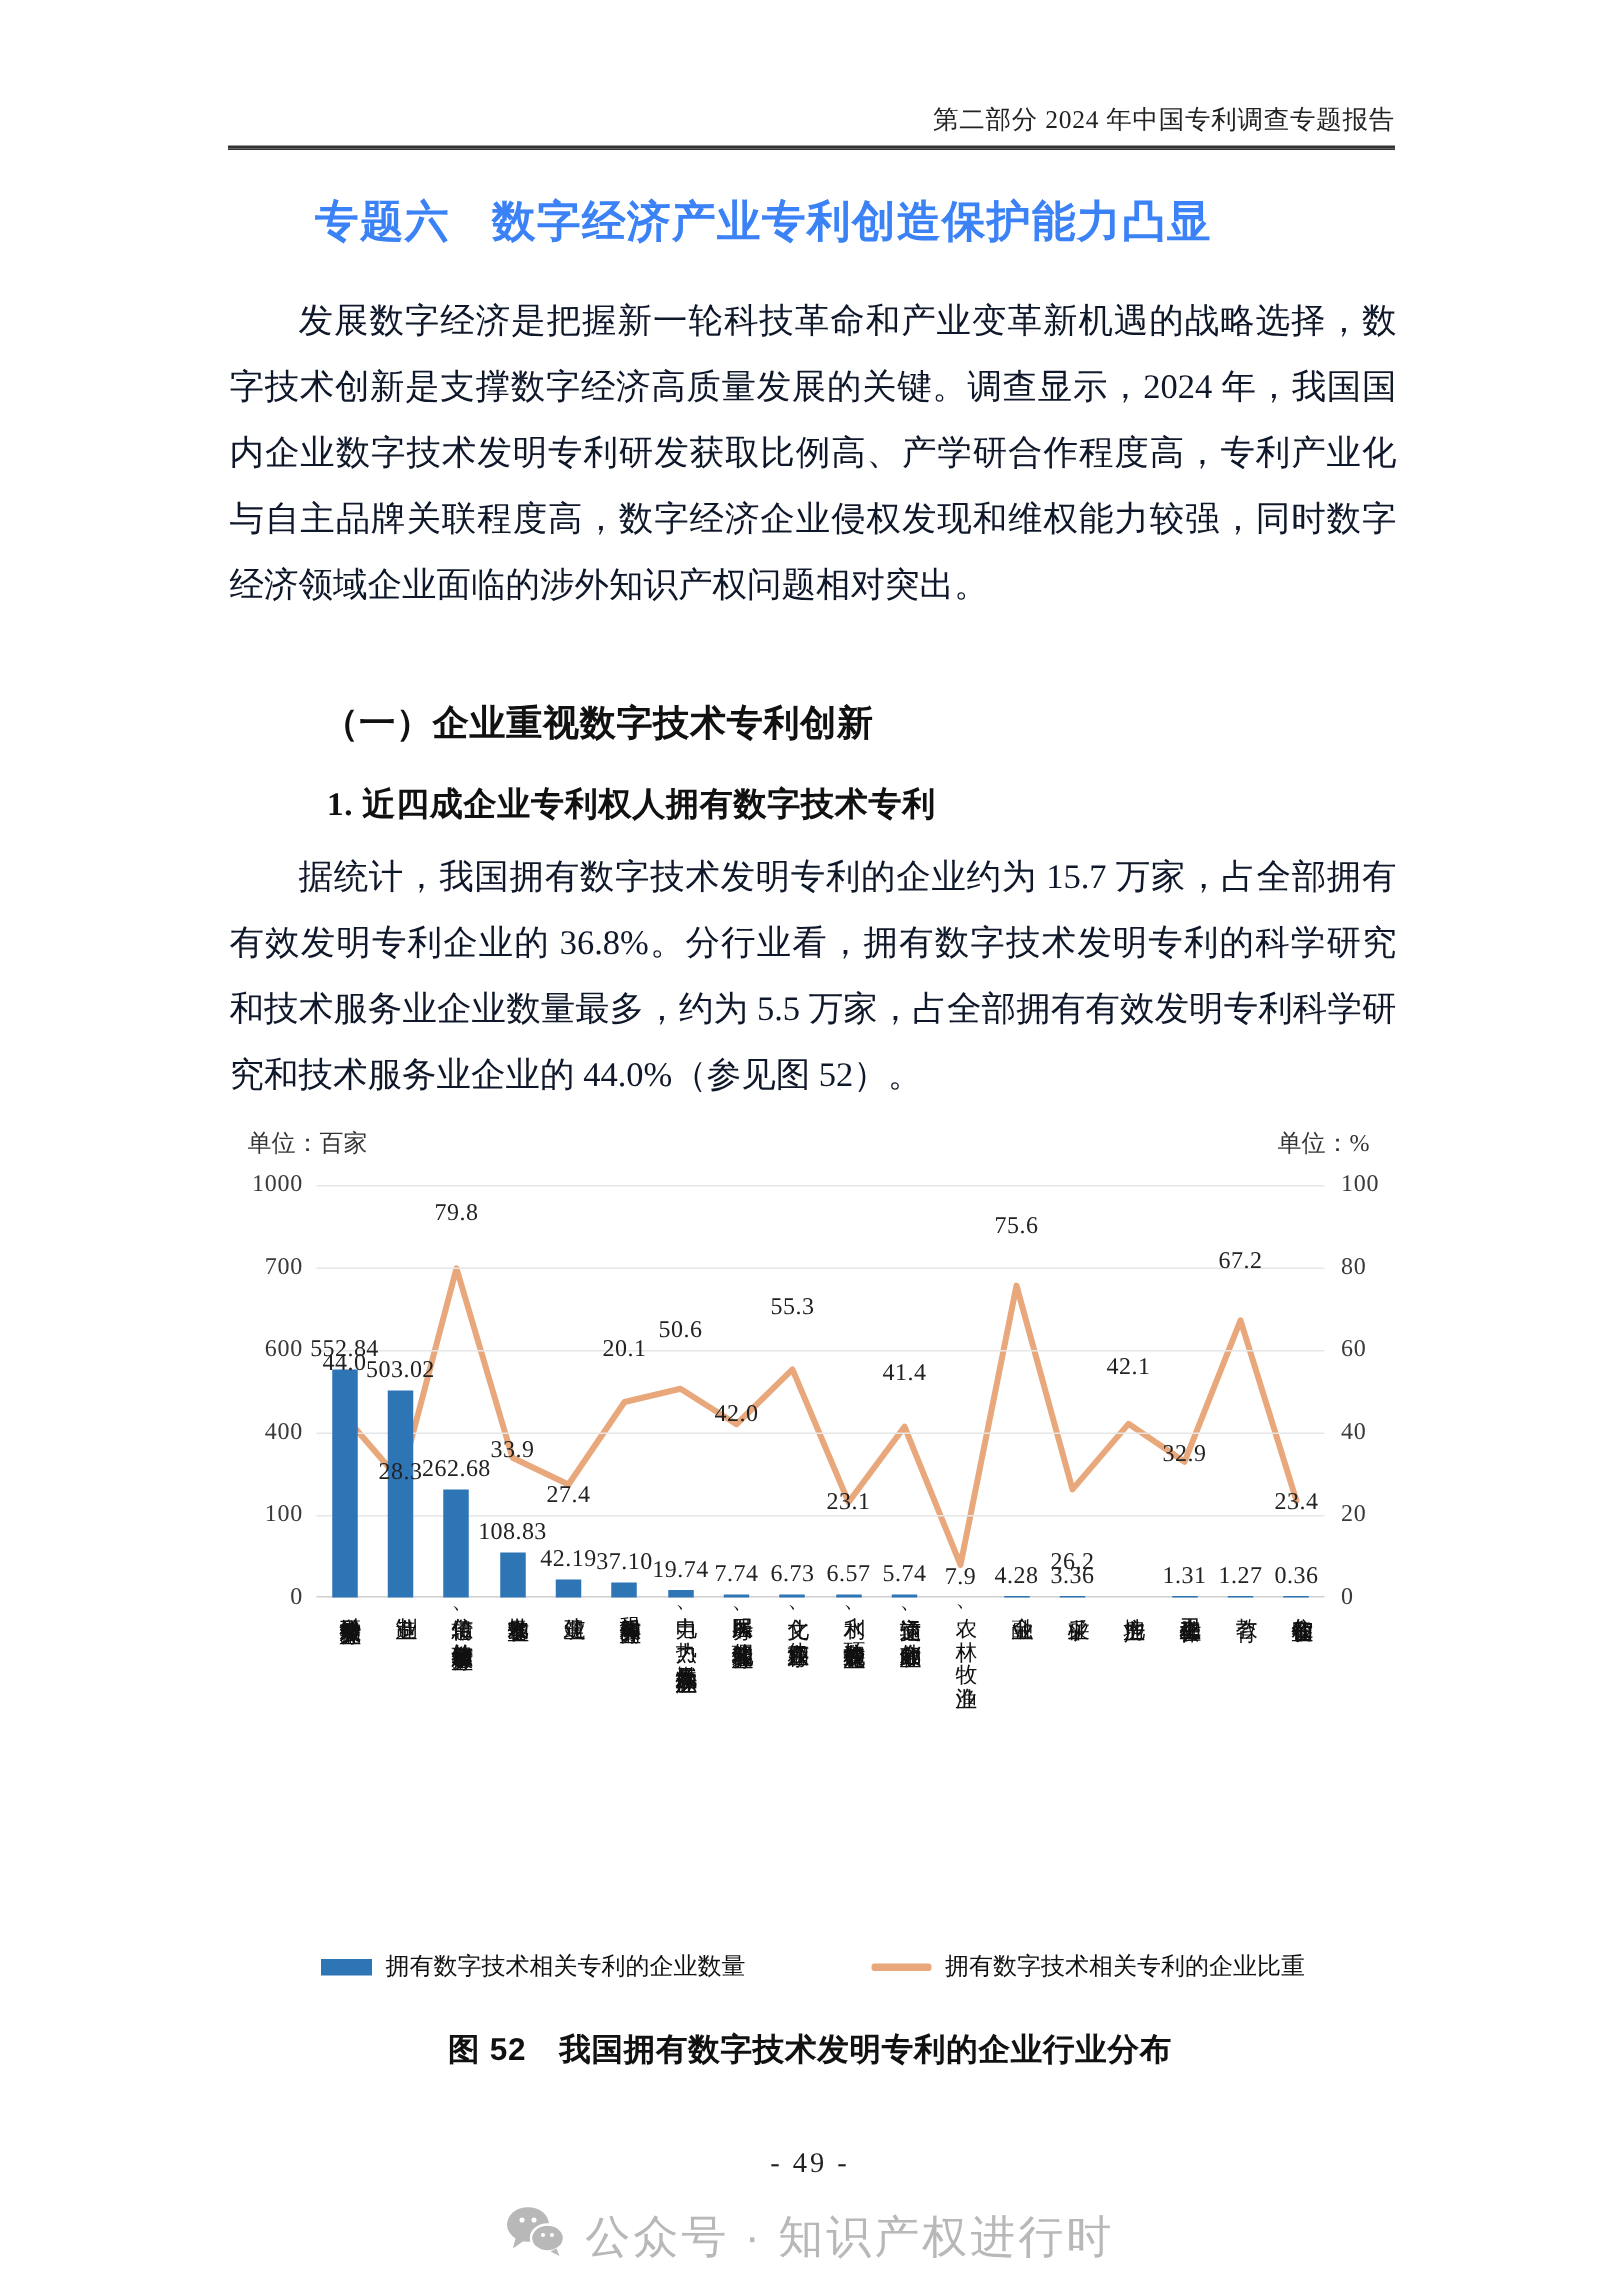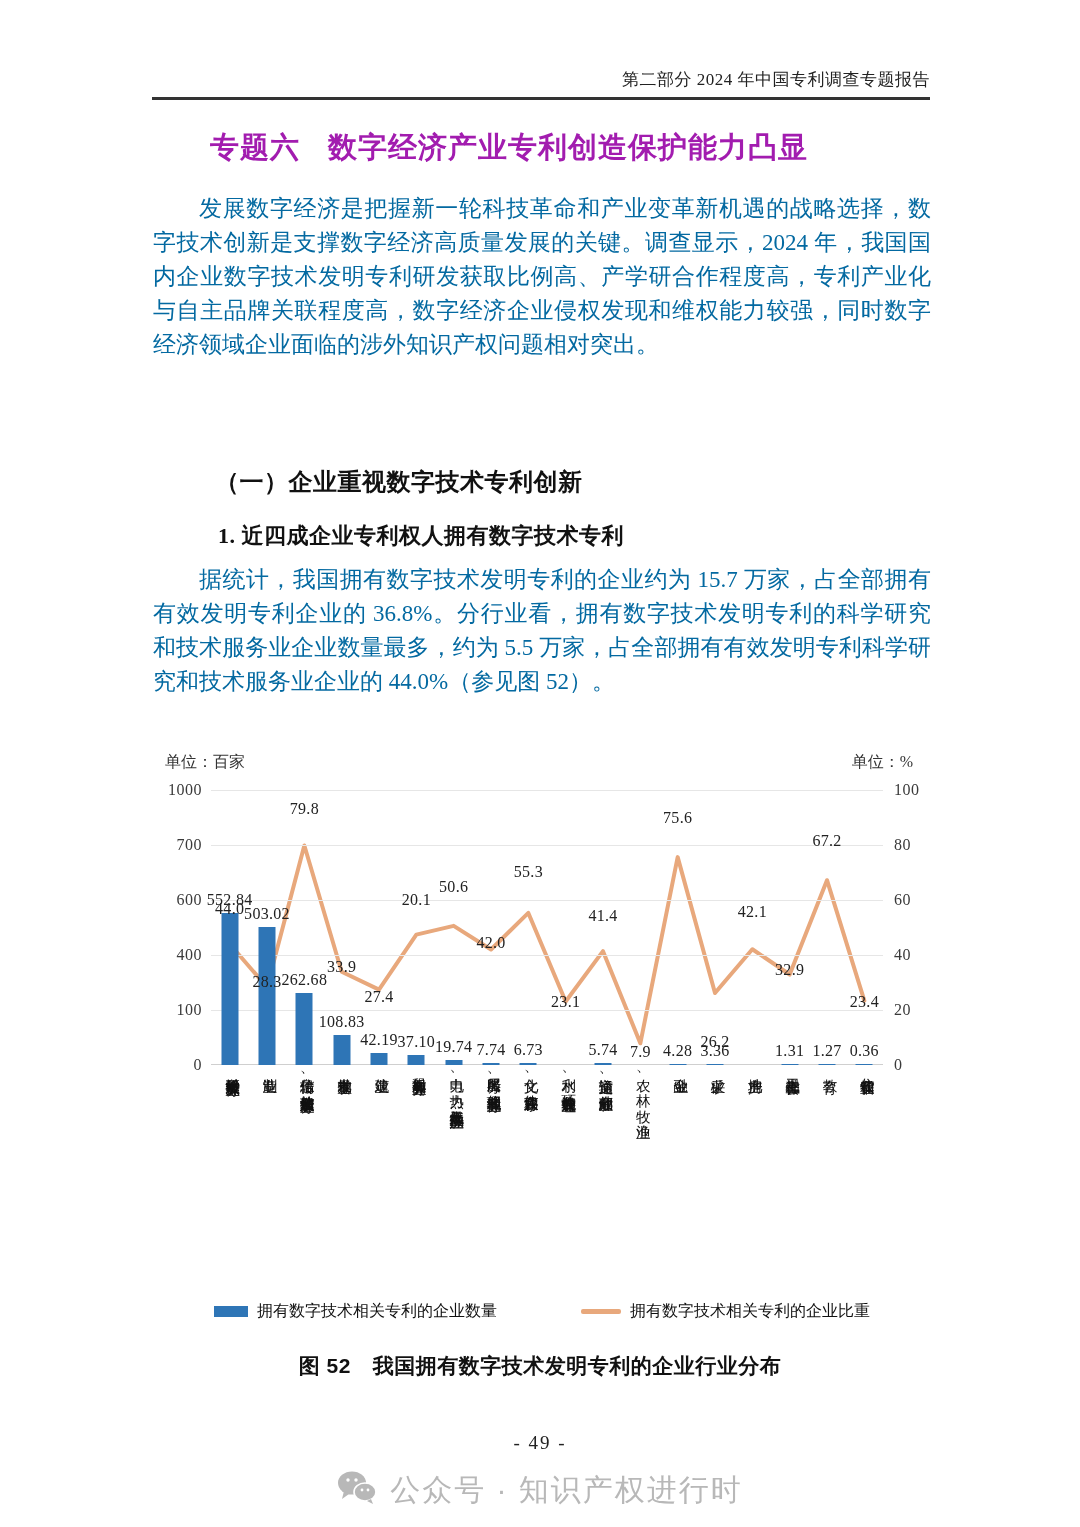--- a/index.html
+++ b/index.html
@@ -39,21 +39,21 @@
   }
 
   
   .chapter-title {
     position: absolute;
     top: 128px;
     left: 210px;
     font-size: 29px;
     font-weight: bold;
     letter-spacing: 1px;
-    color: #a21caf;
+    color: #3b82f6;
     white-space: nowrap;
   }
   .chapter-title .num { margin-right: 28px; }
 
   .section-h2 {
     position: absolute;
     left: 215px;
     font-size: 24px;
     font-weight: bold;
     letter-spacing: 0.5px;
@@ -71,25 +71,25 @@
     white-space: nowrap;
   }
   .section-h3.b { top: 521px; }
 
   
   .para {
     position: absolute;
     left: 153px;
     width: 778px;
     font-size: 23px;
-    line-height: 34px;
+    line-height: 44px;
     text-align: justify;
     text-justify: inter-ideograph;
     text-indent: 2em;
-    color: #0369a1;
+    color: #0f172a;
   }
   .para.p1 { top: 192px; }
   .para.p2 { top: 563px; }
 
   
   .chart-wrap {
     position: absolute;
     top: 745px;
     left: 153px;
     width: 778px;
@@ -357,20 +357,24 @@
           <div class="bar-lbl" style="bottom: 9.4285px;">19.74</div>
         </div>
         <div class="bar-slot" style="left: 261.333px; width: 37.3333px;">
           <div class="bar" style="height: 2.1285px; background: rgb(46, 117, 182);"></div>
           <div class="bar-lbl" style="bottom: 6.1285px;">7.74</div>
         </div>
         <div class="bar-slot" style="left: 298.667px; width: 37.3333px;">
           <div class="bar" style="height: 1.85075px; background: rgb(46, 117, 182);"></div>
           <div class="bar-lbl" style="bottom: 5.85075px;">6.73</div>
         </div>
+        <div class="bar-slot" style="left: 336px; width: 37.3333px;">
+          <div class="bar" style="height: 1.80675px; background: rgb(46, 117, 182);"></div>
+          <div class="bar-lbl" style="bottom: 5.80675px;">6.57</div>
+        </div>
         <div class="bar-slot" style="left: 373.333px; width: 37.3333px;">
           <div class="bar" style="height: 1.5785px; background: rgb(46, 117, 182);"></div>
           <div class="bar-lbl" style="bottom: 5.5785px;">5.74</div>
         </div>
         <div class="bar-slot" style="left: 448px; width: 37.3333px;">
           <div class="bar" style="height: 1.2px; background: rgb(46, 117, 182);"></div>
           <div class="bar-lbl" style="bottom: 5.2px;">4.28</div>
         </div>
         <div class="bar-slot" style="left: 485.333px; width: 37.3333px;">
           <div class="bar" style="height: 1.2px; background: rgb(46, 117, 182);"></div>

